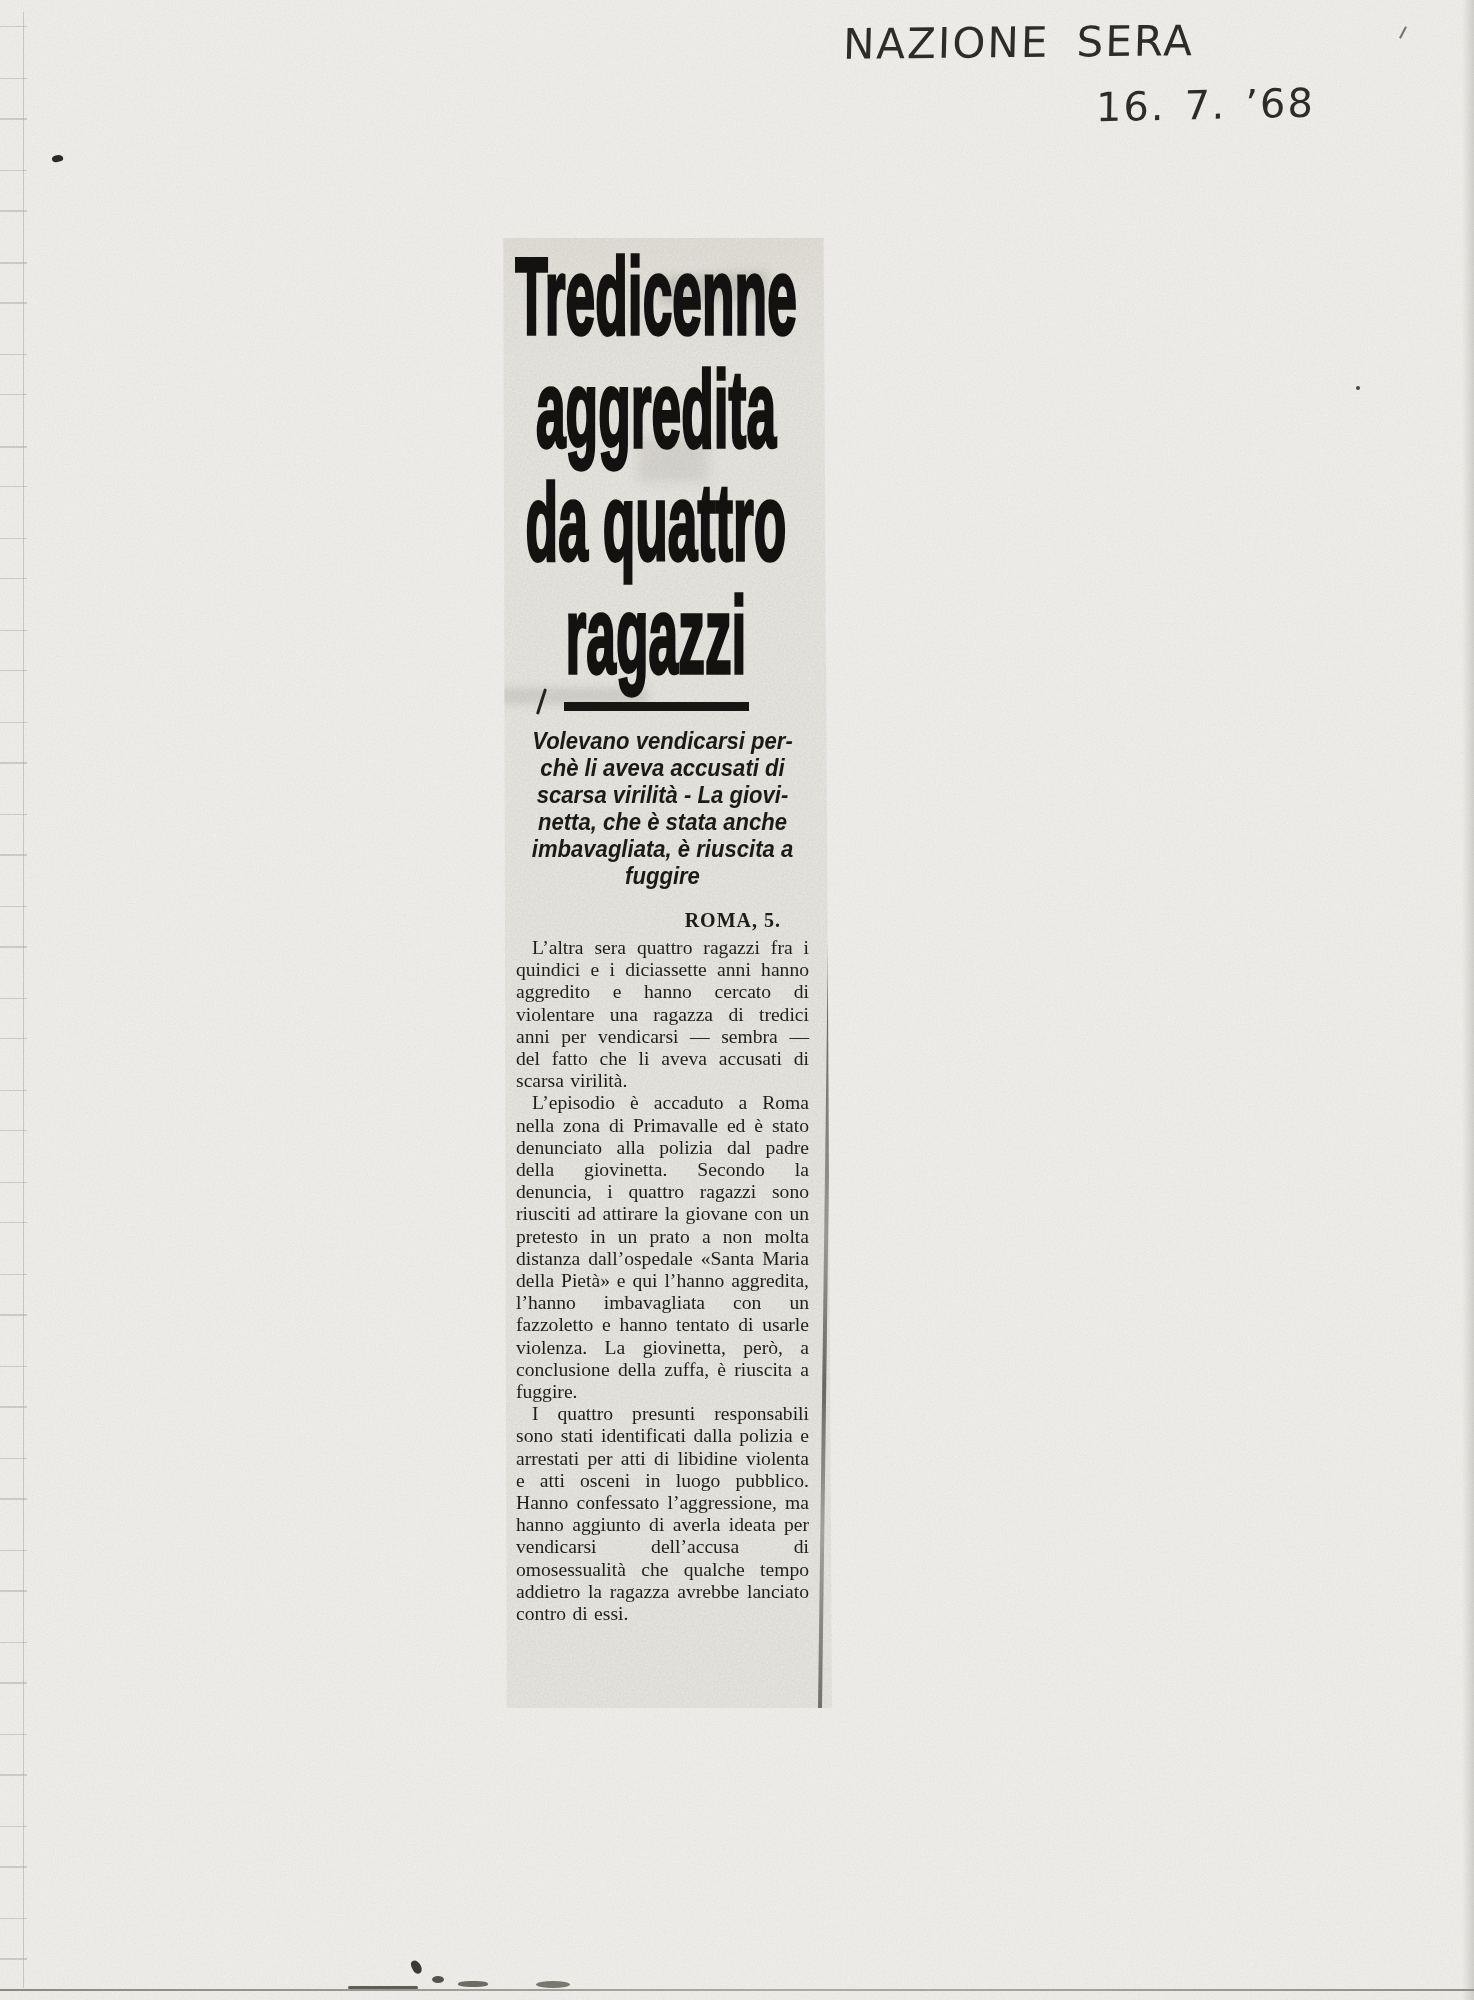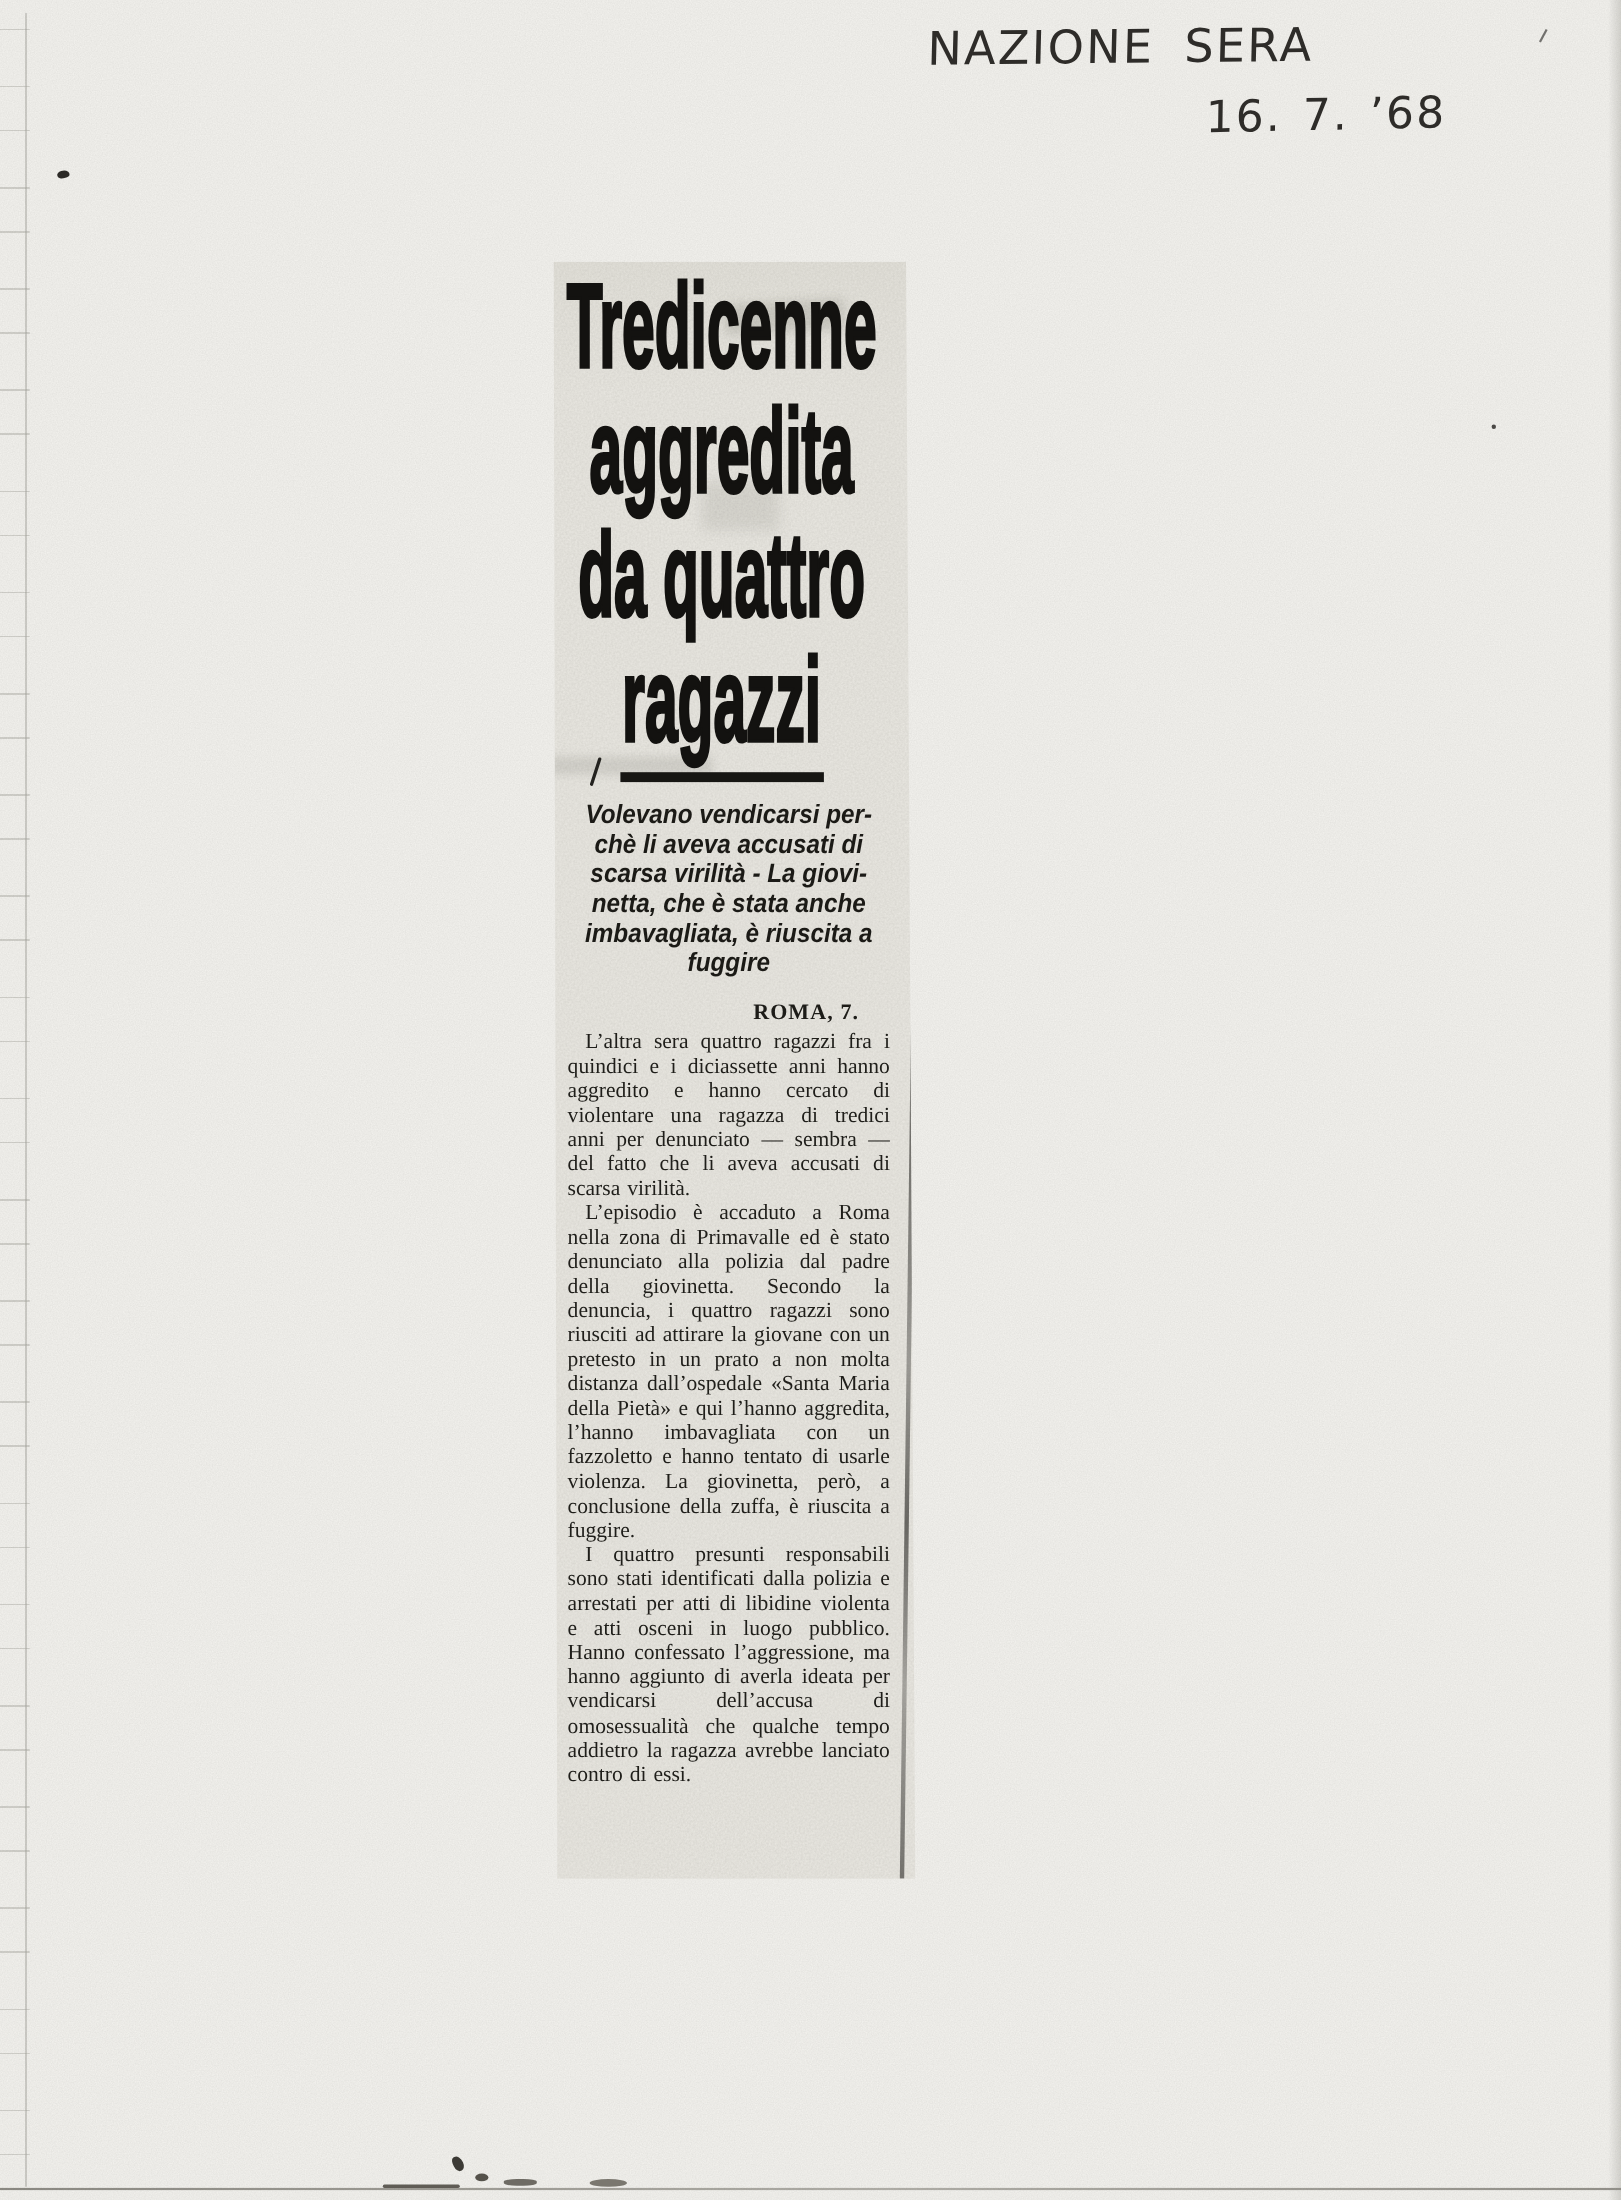--- a/index.html
+++ b/index.html
@@ -153,24 +153,24 @@
     <div class="pen-slash"></div>
     <div class="headline-rule"></div>
 
     <div class="subhead" lang="it">Volevano vendicarsi per-
 chè li aveva accusati di
 scarsa virilità - La giovi-
 netta, che è stata anche
 imbavagliata, è riuscita a
 fuggire</div>
 
-    <div class="dateline">ROMA, 7.</div>
+    <div class="dateline">ROMA, 5.</div>
 
     <div class="article-body" lang="it">
-      <p>L’altra sera quattro ragazzi fra i quindici e i diciassette anni hanno aggredito e hanno cercato di violentare una ragazza di tredici anni per denunciato — sembra — del fatto che li aveva accusati di scarsa virilità.</p>
+      <p>L’altra sera quattro ragazzi fra i quindici e i diciassette anni hanno aggredito e hanno cercato di violentare una ragazza di tredici anni per vendicarsi — sembra — del fatto che li aveva accusati di scarsa virilità.</p>
       <p>L’episodio è accaduto a Roma nella zona di Primavalle ed è stato denunciato alla polizia dal padre della giovinetta. Secondo la denuncia, i quattro ragazzi sono riusciti ad attirare la giovane con un pretesto in un prato a non molta distanza dall’ospedale «Santa Maria della Pietà» e qui l’hanno aggredita, l’hanno imbavagliata con un fazzoletto e hanno tentato di usarle violenza. La giovinetta, però, a conclusione della zuffa, è riuscita a fuggire.</p>
       <p>I quattro presunti responsabili sono stati identificati dalla polizia e arrestati per atti di libidine violenta e atti osceni in luogo pubblico. Hanno confessato l’aggressione, ma hanno aggiunto di averla ideata per vendicarsi dell’accusa di omosessualità che qualche tempo addietro la ragazza avrebbe lanciato contro di essi.</p>
     </div>
   </div>
 
   <div class="speck" style="left:52px;top:155px;width:11px;height:7px;background:#2c2a27;border-radius:50% 70% 40% 60%;transform:rotate(-18deg);"></div>
   <div class="speck" style="left:1402px;top:26px;width:2px;height:13px;background:#4a4845;opacity:.75;transform:rotate(28deg);"></div>
   <div class="speck" style="left:1356px;top:386px;width:4px;height:4px;background:#4a4845;border-radius:50%;"></div>
   <div class="speck" style="left:412px;top:1960px;width:9px;height:14px;background:#3c3a35;border-radius:40% 60% 50% 50%;transform:rotate(-25deg);"></div>
   <div class="speck" style="left:432px;top:1976px;width:12px;height:7px;background:#55524b;border-radius:50%;"></div>

